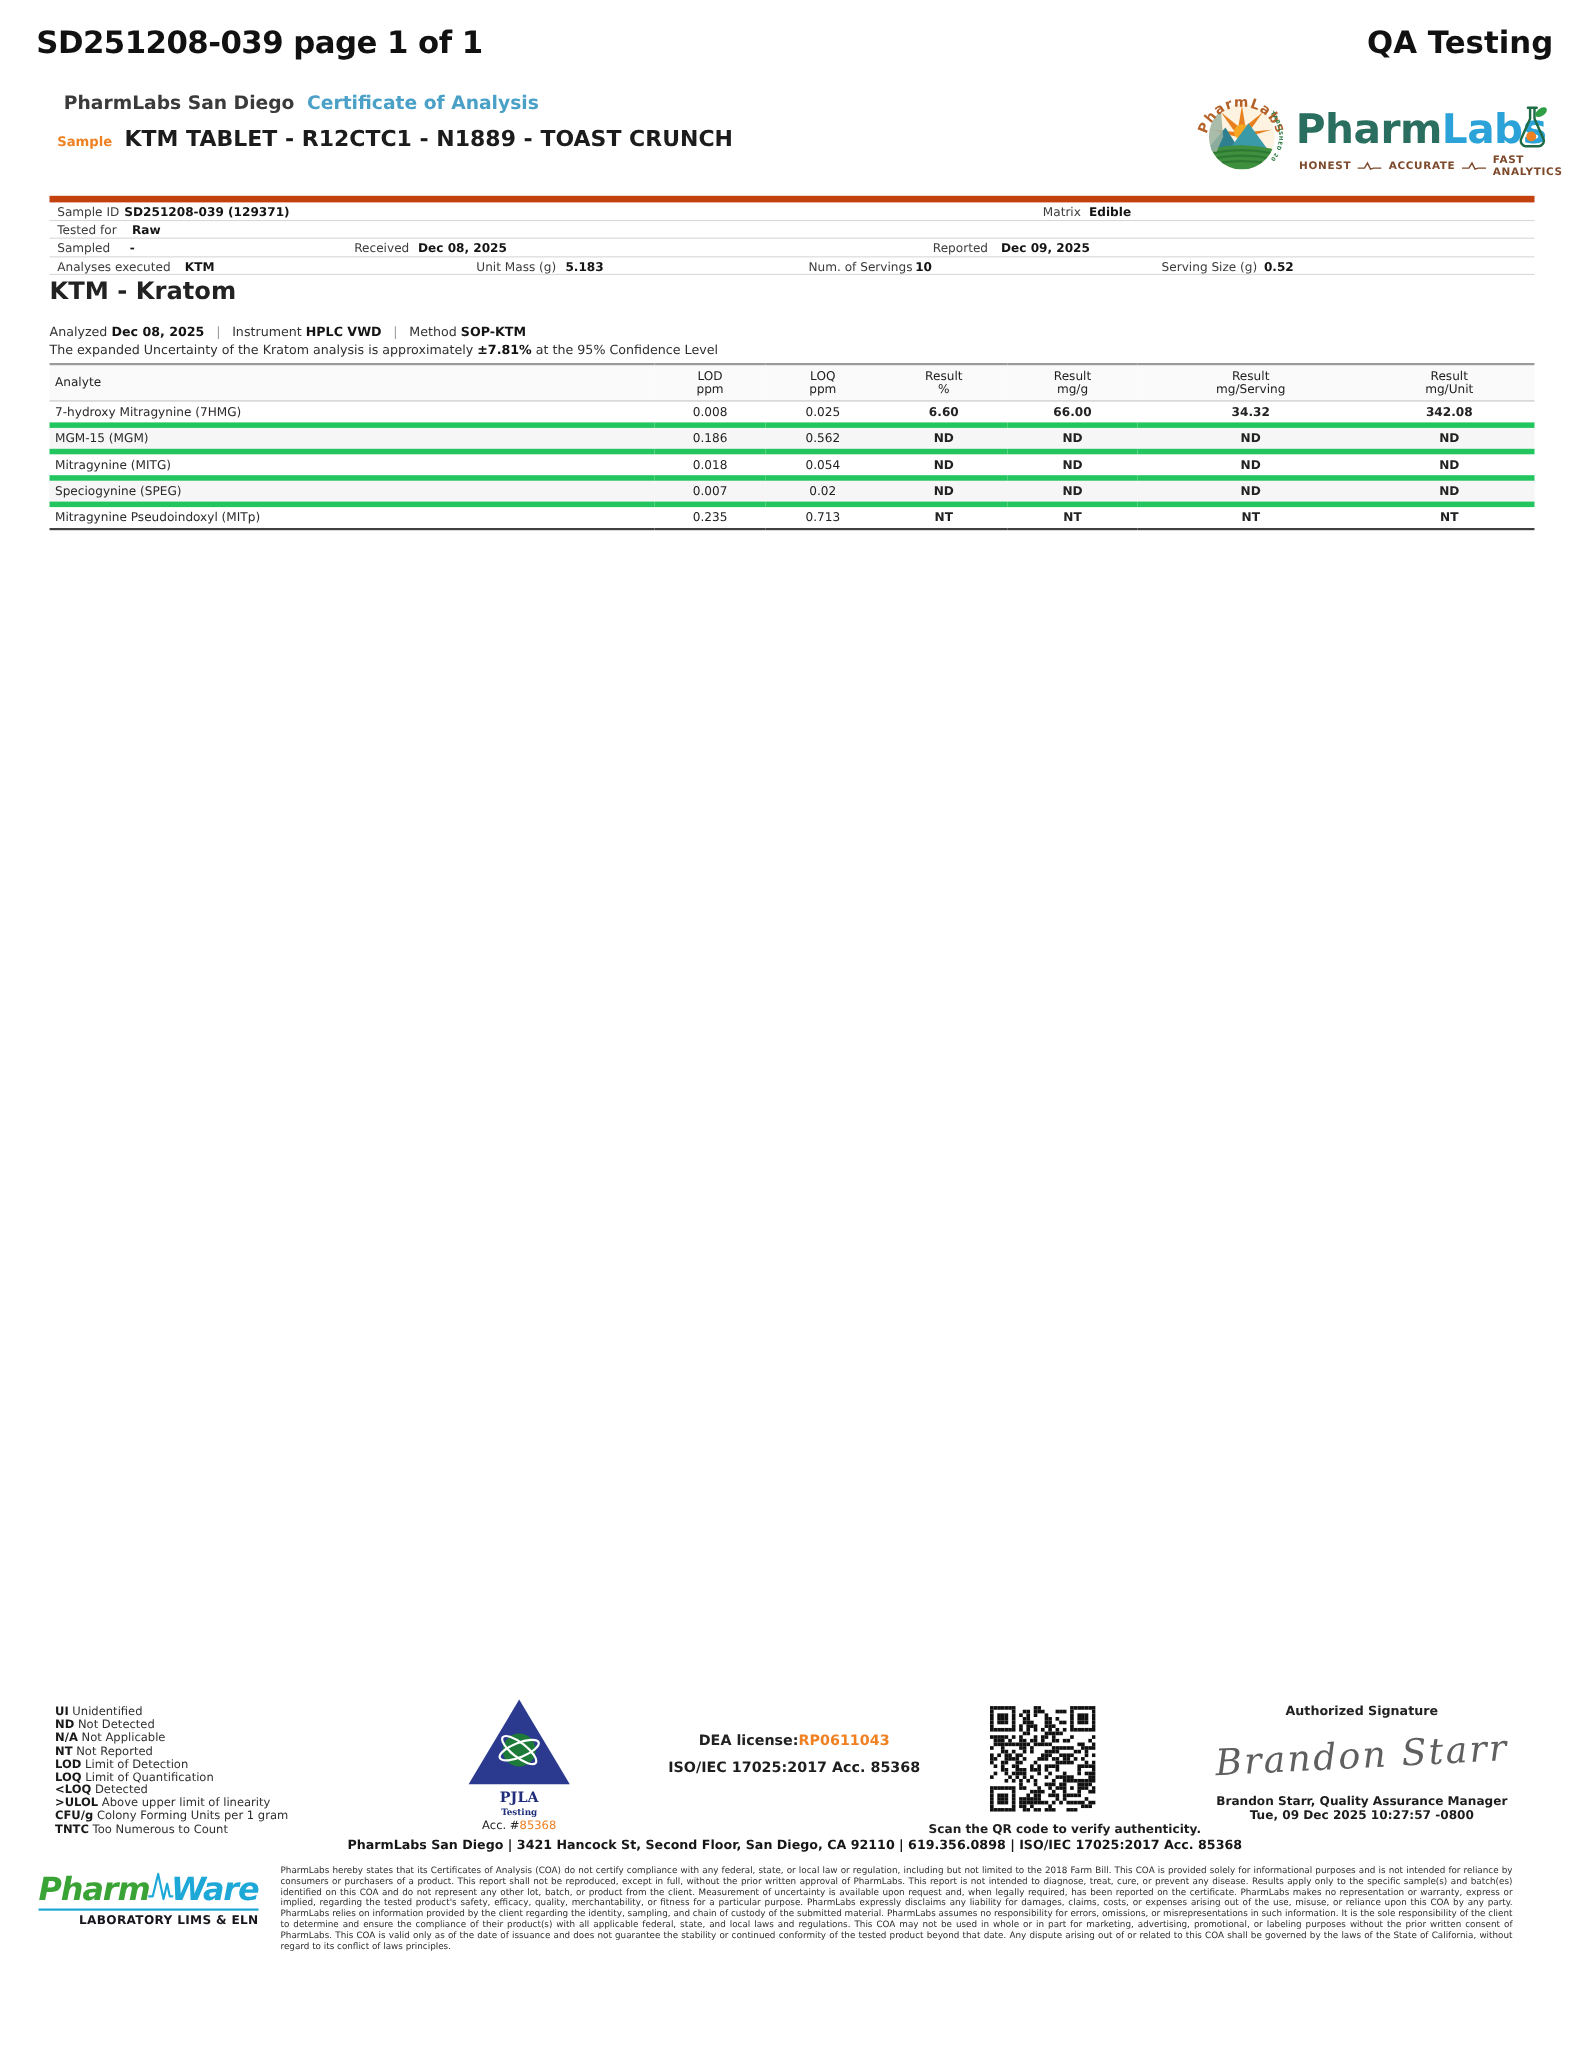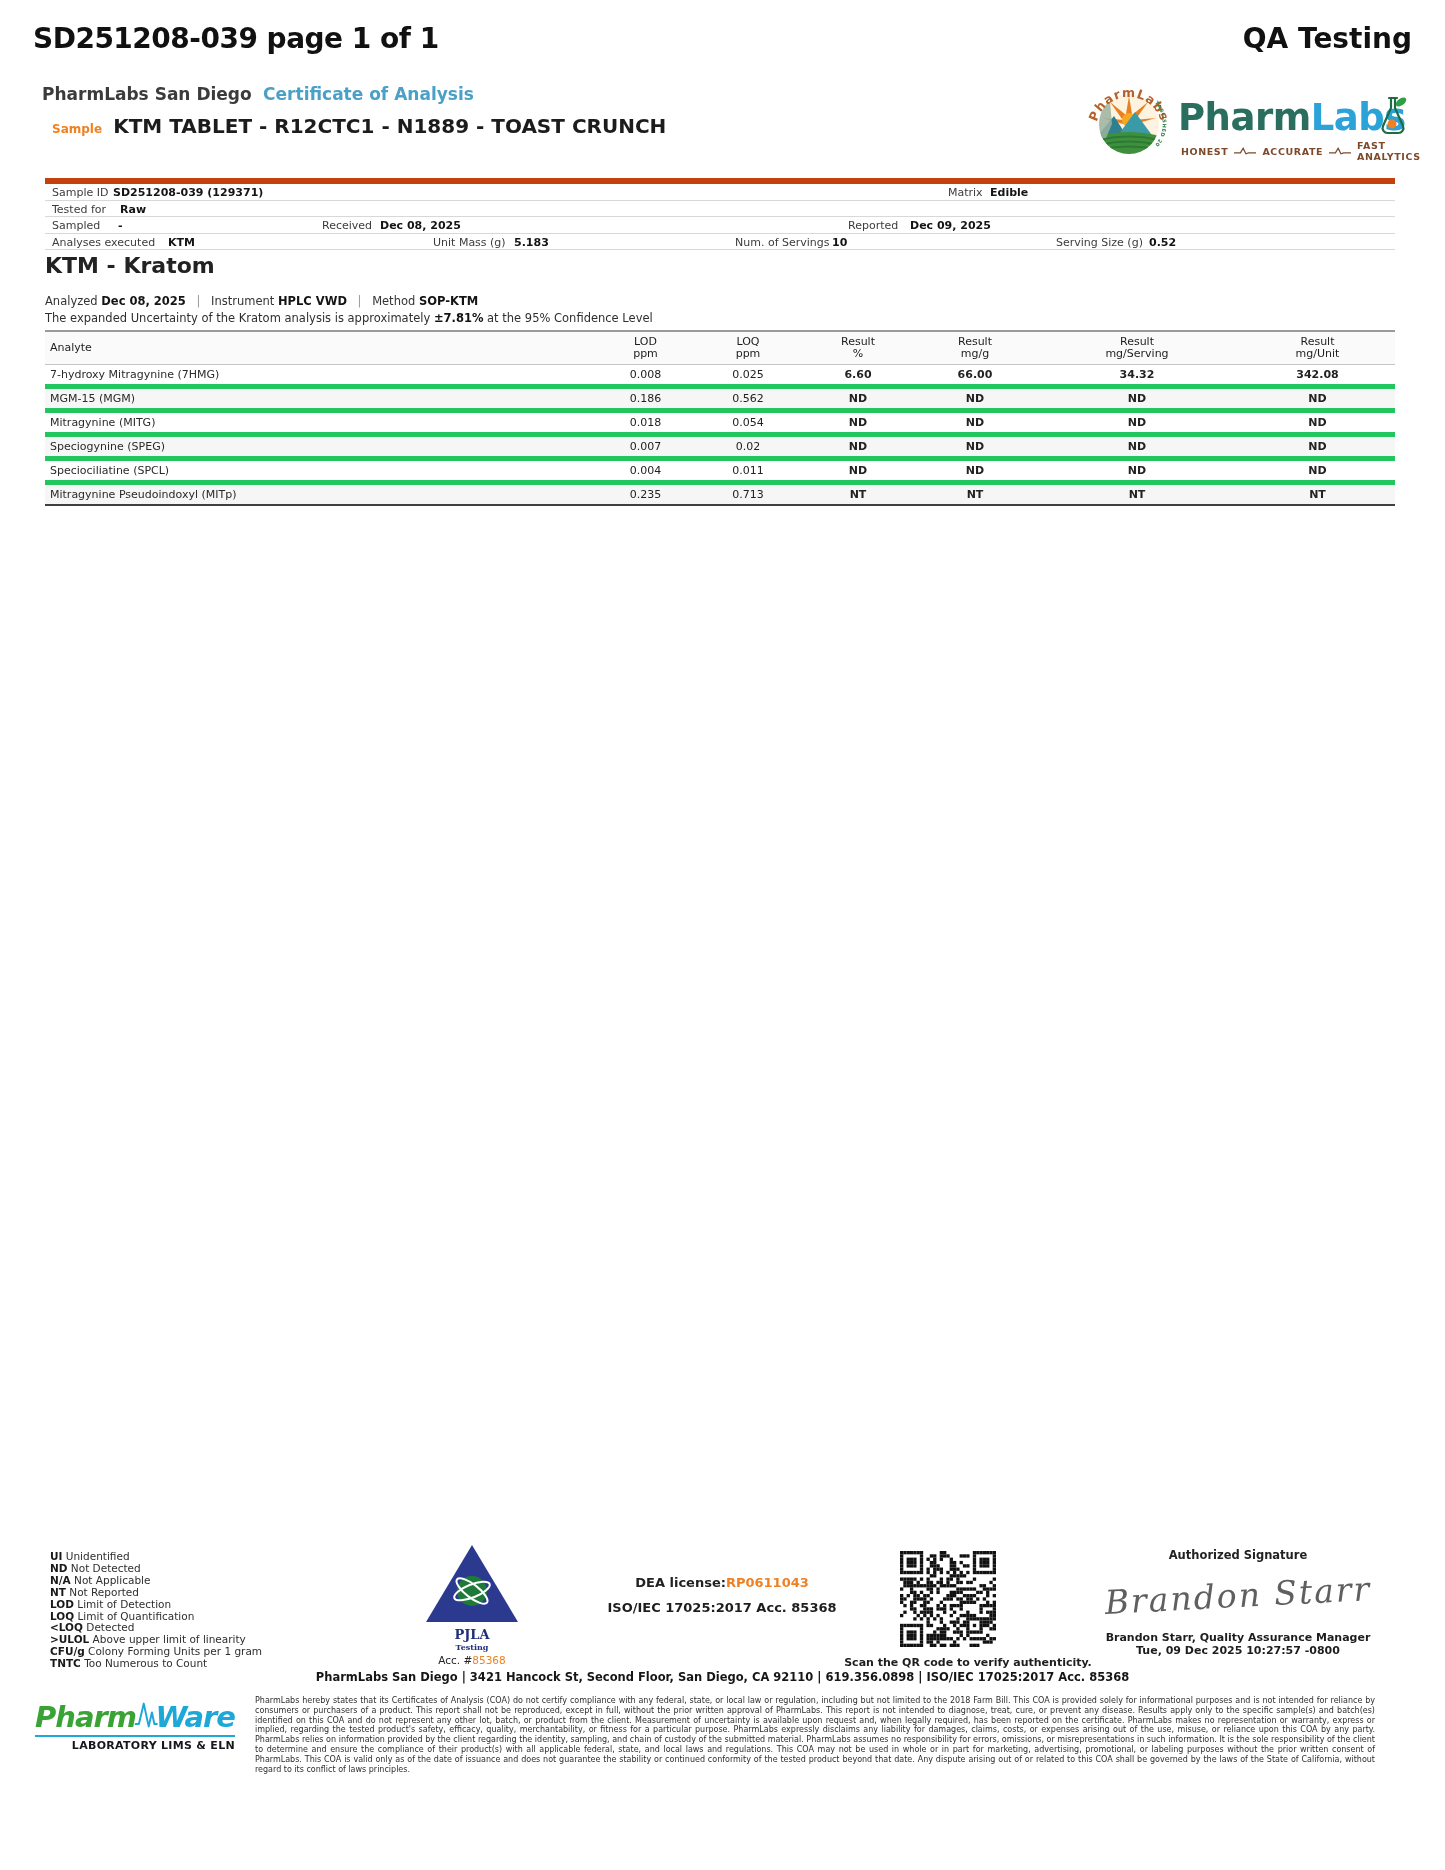--- a/index.html
+++ b/index.html
@@ -6,21 +6,21 @@
   body{
     width:1445px;height:1870px;position:relative;background:#ffffff;
     font-family:"DejaVu Sans","Liberation Sans",sans-serif;color:#1a1a1a;
     overflow:hidden;
   }
   .abs{position:absolute;}
 
   
   .doc-ref{left:33px;top:22px;font-size:28px;font-weight:600;letter-spacing:-0.5px;color:#111;}
   .qa-label{right:33px;top:22px;font-size:28px;font-weight:600;color:#111;}
-  .lab-line{left:42px;top:84px;font-size:17px;}
+  .lab-line{left:58px;top:84px;font-size:17px;}
   .lab-name{font-weight:700;color:#3b3b3b;}
   .doc-type{font-weight:600;color:#4aa0c7;margin-left:6px;}
   .sample-line{left:52px;top:114px;}
   .sample-label{font-size:12px;font-weight:600;color:#ef8122;margin-right:6px;}
   .sample-name{font-size:20px;font-weight:700;color:#1c1c1c;}
 
   
   .emblem{left:1088px;top:80px;width:82px;height:82px;}
   .wordmark{left:1178px;top:96px;font-size:37px;font-weight:700;letter-spacing:-0.5px;}
   .wm-pharm{color:#2a6e5f;}
@@ -275,29 +275,20 @@
         <td>0.054</td>
         <td class="v-nd">ND</td>
         <td class="v-nd">ND</td>
         <td class="v-nd">ND</td>
         <td class="v-nd">ND</td>
       </tr>
       <tr>
         <td class="analyte">Speciogynine (SPEG)</td>
         <td>0.007</td>
         <td>0.02</td>
-        <td class="v-nd">ND</td>
-        <td class="v-nd">ND</td>
-        <td class="v-nd">ND</td>
-        <td class="v-nd">ND</td>
-      </tr>
-      <tr>
-        <td class="analyte">Speciociliatine (SPCL)</td>
-        <td>0.004</td>
-        <td>0.011</td>
         <td class="v-nd">ND</td>
         <td class="v-nd">ND</td>
         <td class="v-nd">ND</td>
         <td class="v-nd">ND</td>
       </tr>
       <tr>
         <td class="analyte">Mitragynine Pseudoindoxyl (MITp)</td>
         <td>0.235</td>
         <td>0.713</td>
         <td class="v-nt">NT</td>

